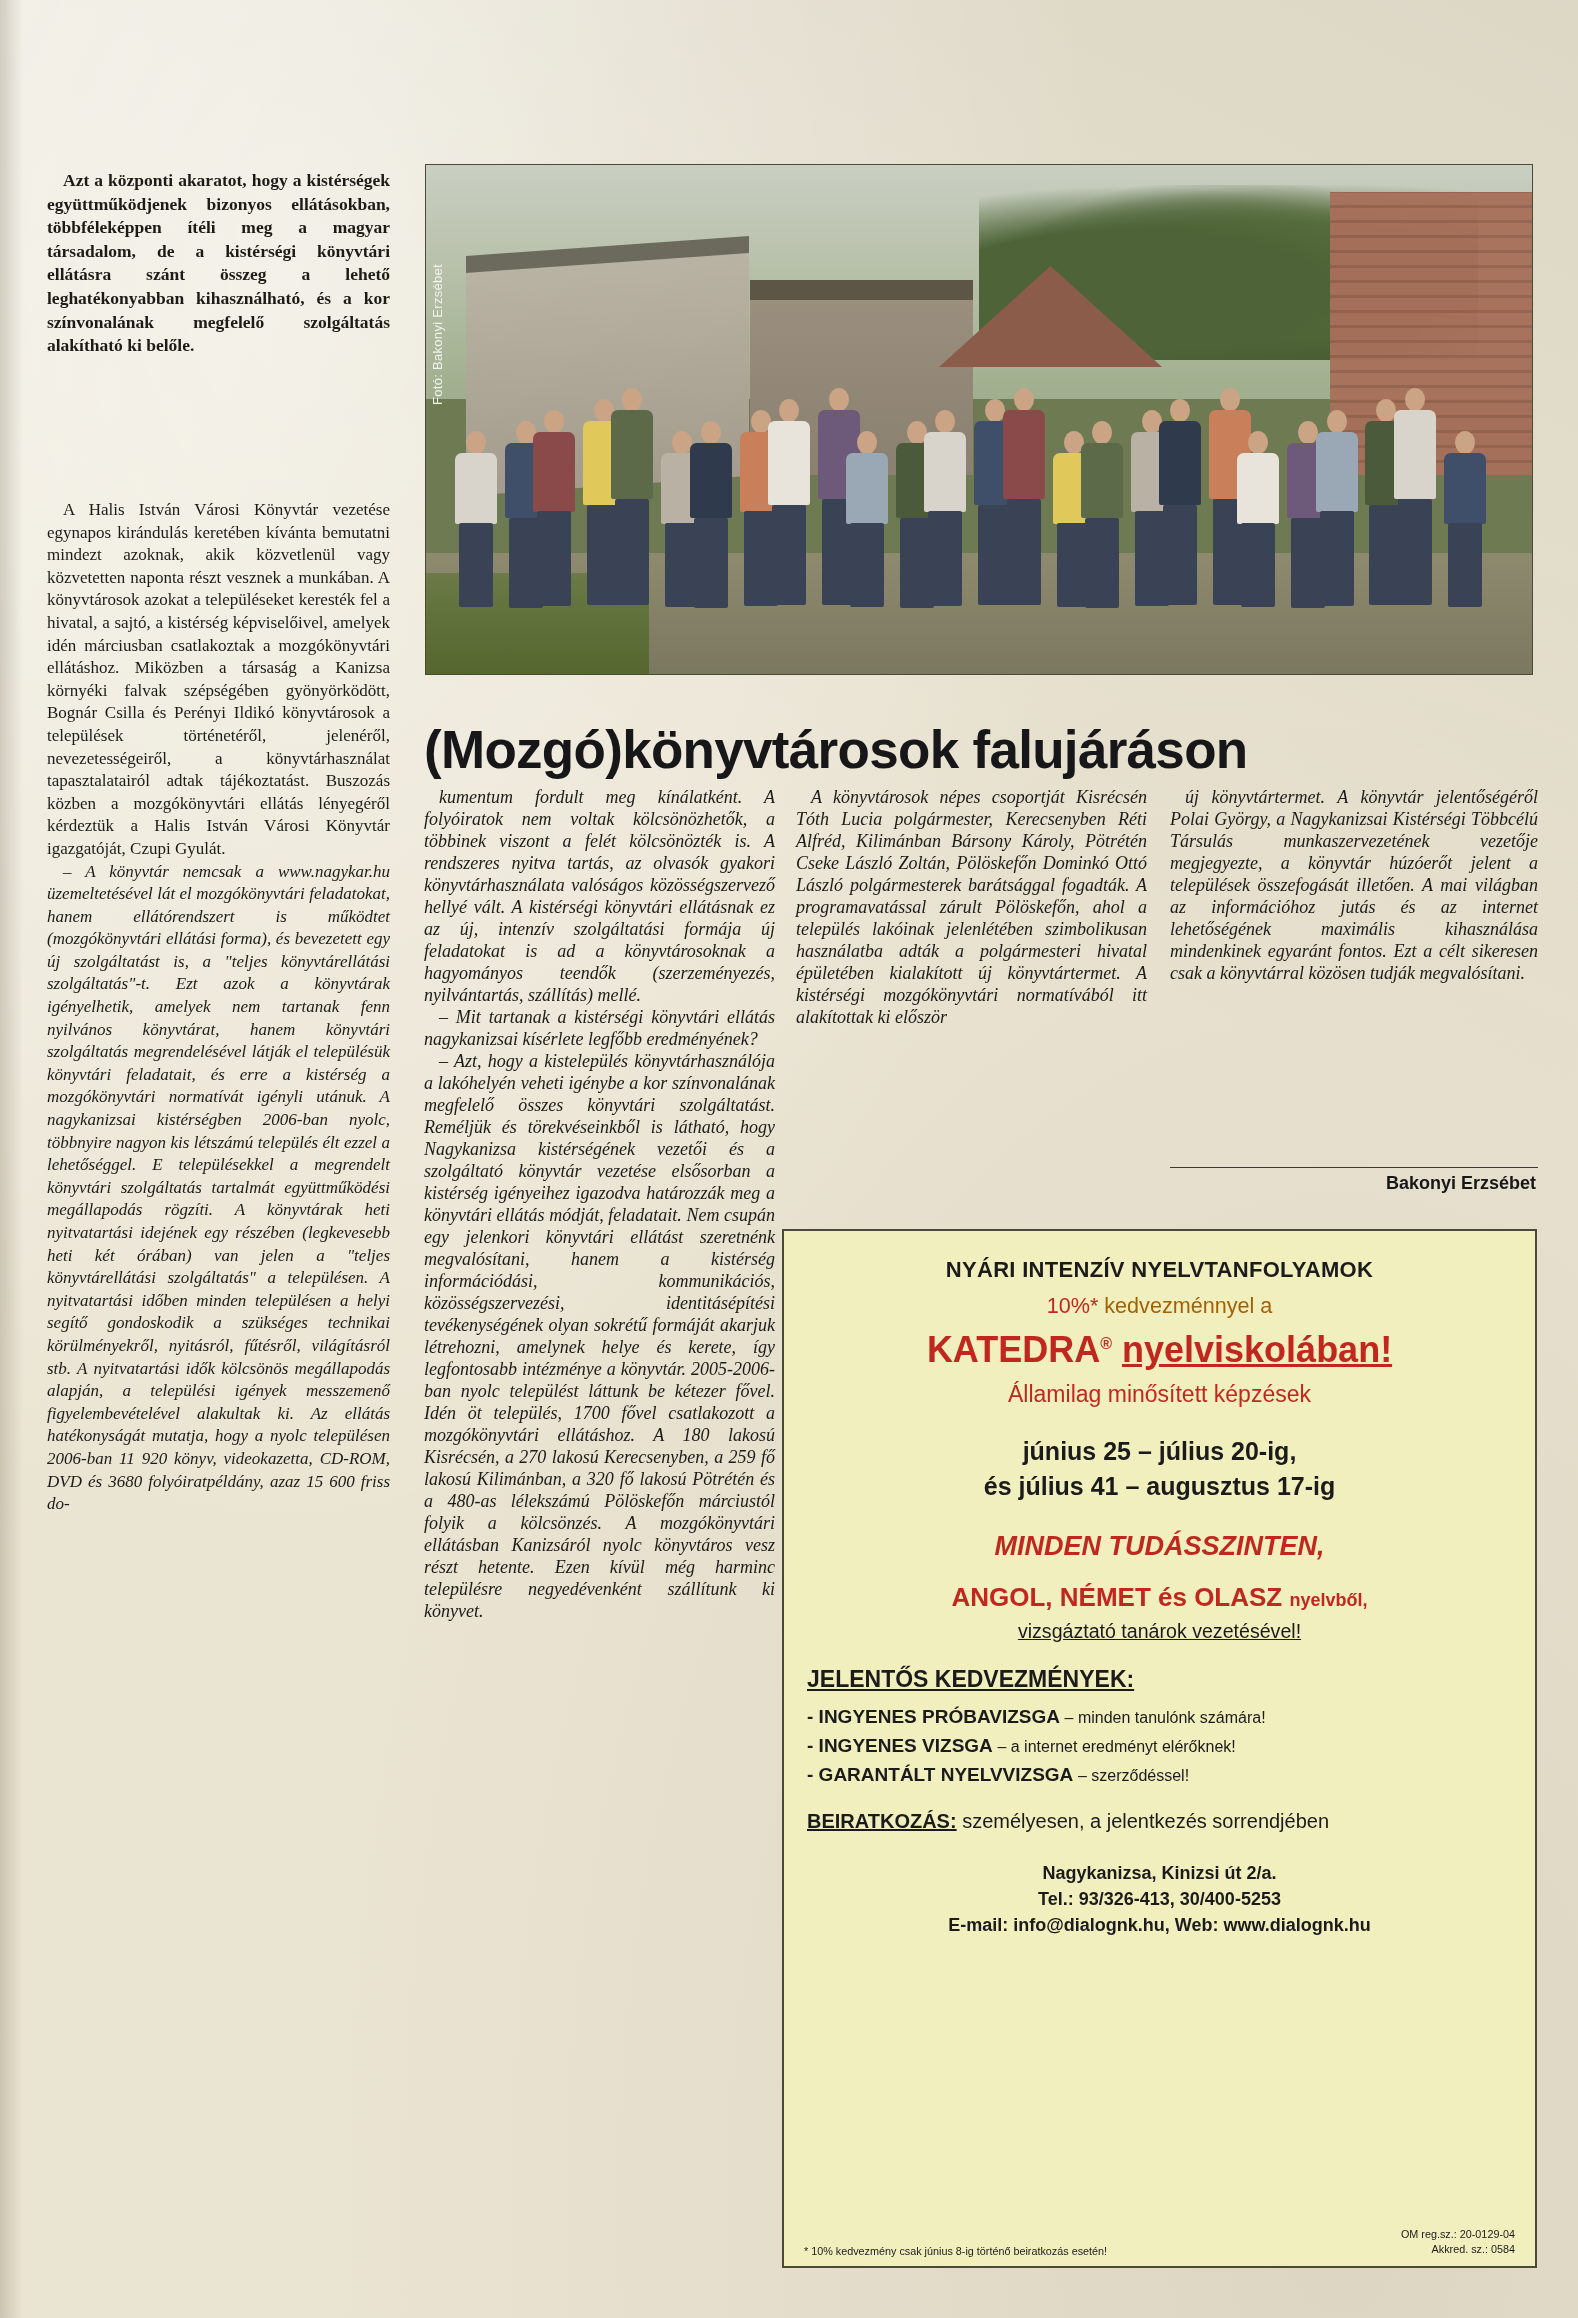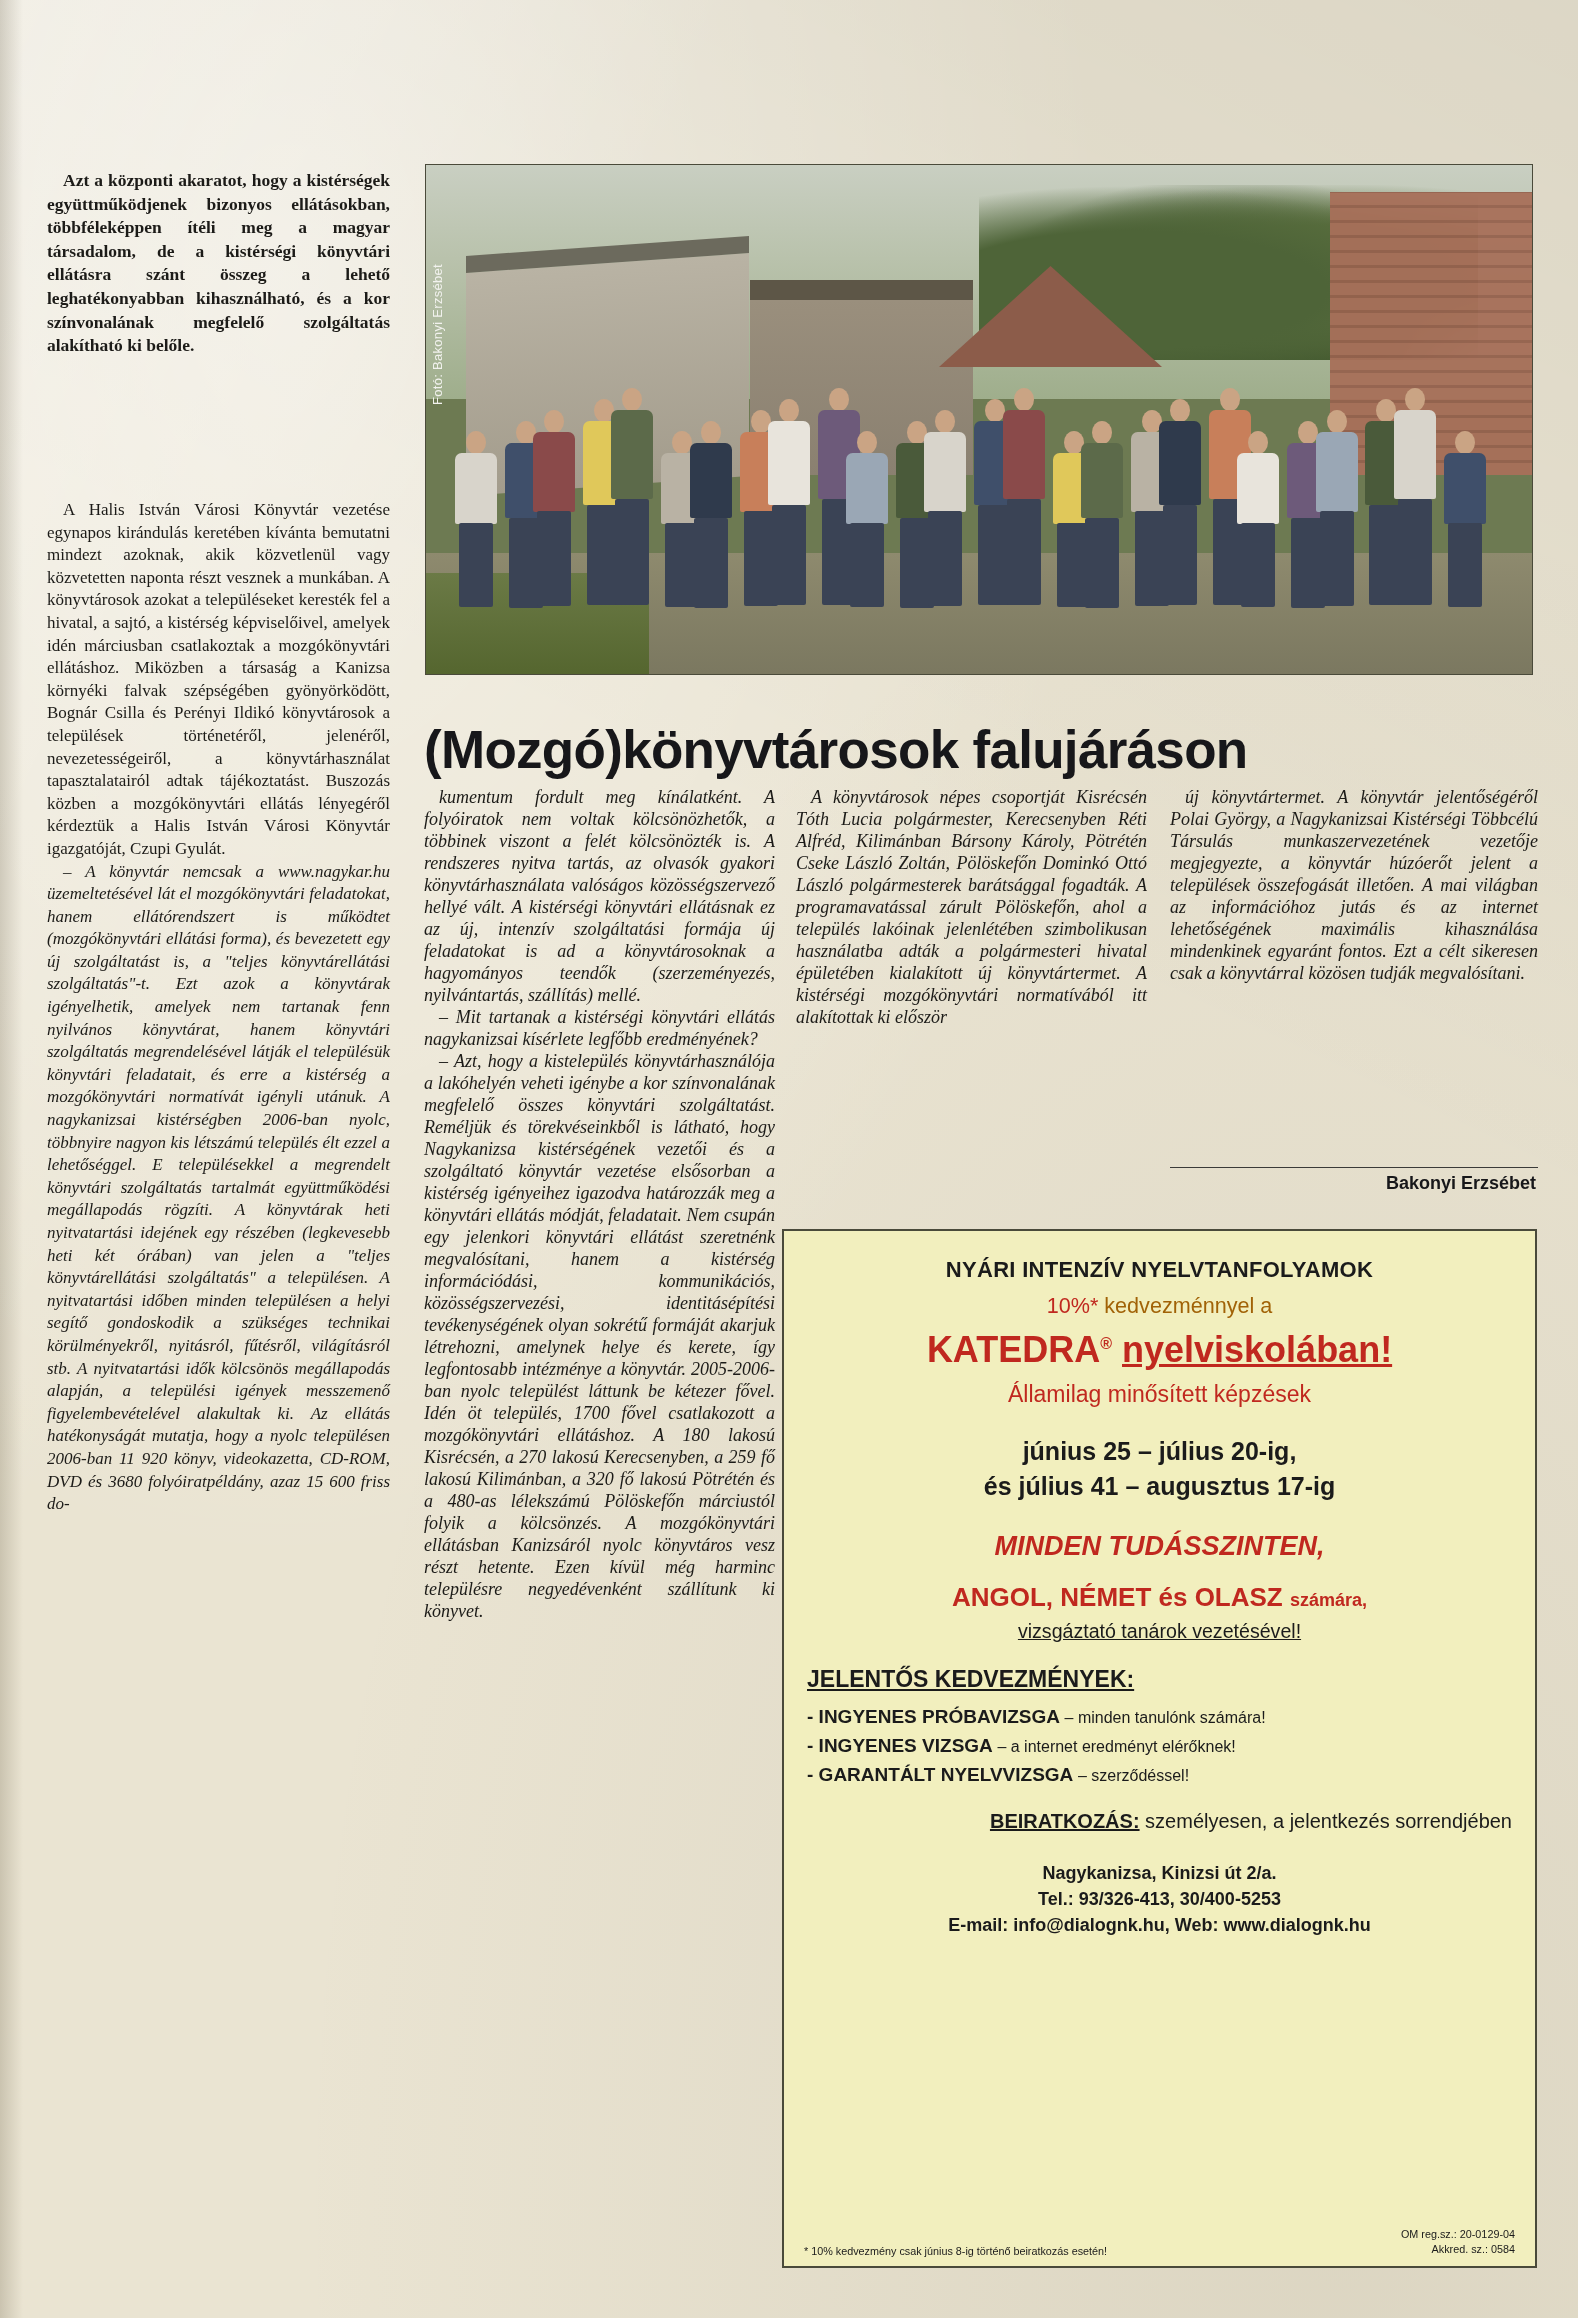--- a/index.html
+++ b/index.html
@@ -188,21 +188,21 @@
   .ad .l4{font-size:23px;color:#c0281f;margin-top:10.8px;}
   .ad .l5{font-size:25px;font-weight:bold;margin-top:26px;line-height:35px;}
   .ad .l6{font-size:27px;font-style:italic;font-weight:bold;color:#c0281f;margin-top:27px;}
   .ad .l7{font-size:26px;font-weight:bold;color:#c0281f;margin-top:20px;}
   .ad .l7 .sm{font-size:18px;}
   .ad .l8{font-size:19.6px;margin-top:6.7px;text-decoration:underline;}
   .ad .l9{font-size:23px;font-weight:bold;text-align:left;margin-top:23px;text-decoration:underline;}
   .ad ul{list-style:none;margin:9.4px 0 0 0;padding:0;text-align:left;}
   .ad ul li{font-size:19px;line-height:28px;font-weight:bold;}
   .ad ul li .note{font-weight:normal;font-size:16px;}
-  .ad .l10{font-size:20px;text-align:right;margin-top:20px;}
+  .ad .l10{font-size:20px;text-align:left;margin-top:20px;}
   .ad .l10 b{text-decoration:underline;}
   .ad .l11{font-size:24px;font-weight:bold;color:#c0281f;margin-top:23px;line-height:34px;}
   .ad .l12{font-size:18px;font-weight:bold;margin-top:27px;line-height:26px;}
   .ad .fine{
     position:absolute;left:20px;bottom:9.4px;font-size:10.8px;font-weight:normal;
   }
   .ad .reg{
     position:absolute;right:20px;bottom:9.4px;font-size:10.8px;text-align:right;line-height:15px;
   }
   .fold{
@@ -400,21 +400,21 @@
       <span class="und">nyelviskolában!</span>
     </div>
     <div class="l4">Államilag minősített képzések</div>
     <div class="l5">
       <div>június 25 – július 20-ig,</div>
       <div>és július 41 – augusztus 17-ig</div>
     </div>
     <div class="l6">MINDEN TUDÁSSZINTEN,</div>
     <div class="l7">
       <span>ANGOL, NÉMET és OLASZ</span>
-      <span class="sm">számára,</span>
+      <span class="sm">nyelvből,</span>
     </div>
     <div class="l8">vizsgáztató tanárok vezetésével!</div>
     <div class="l9">JELENTŐS KEDVEZMÉNYEK:</div>
     <ul>
       <li>
         <span>- INGYENES PRÓBAVIZSGA</span>
         <span class="note">– minden tanulónk számára!</span>
       </li>
       <li>
         <span>- INGYENES VIZSGA</span>

